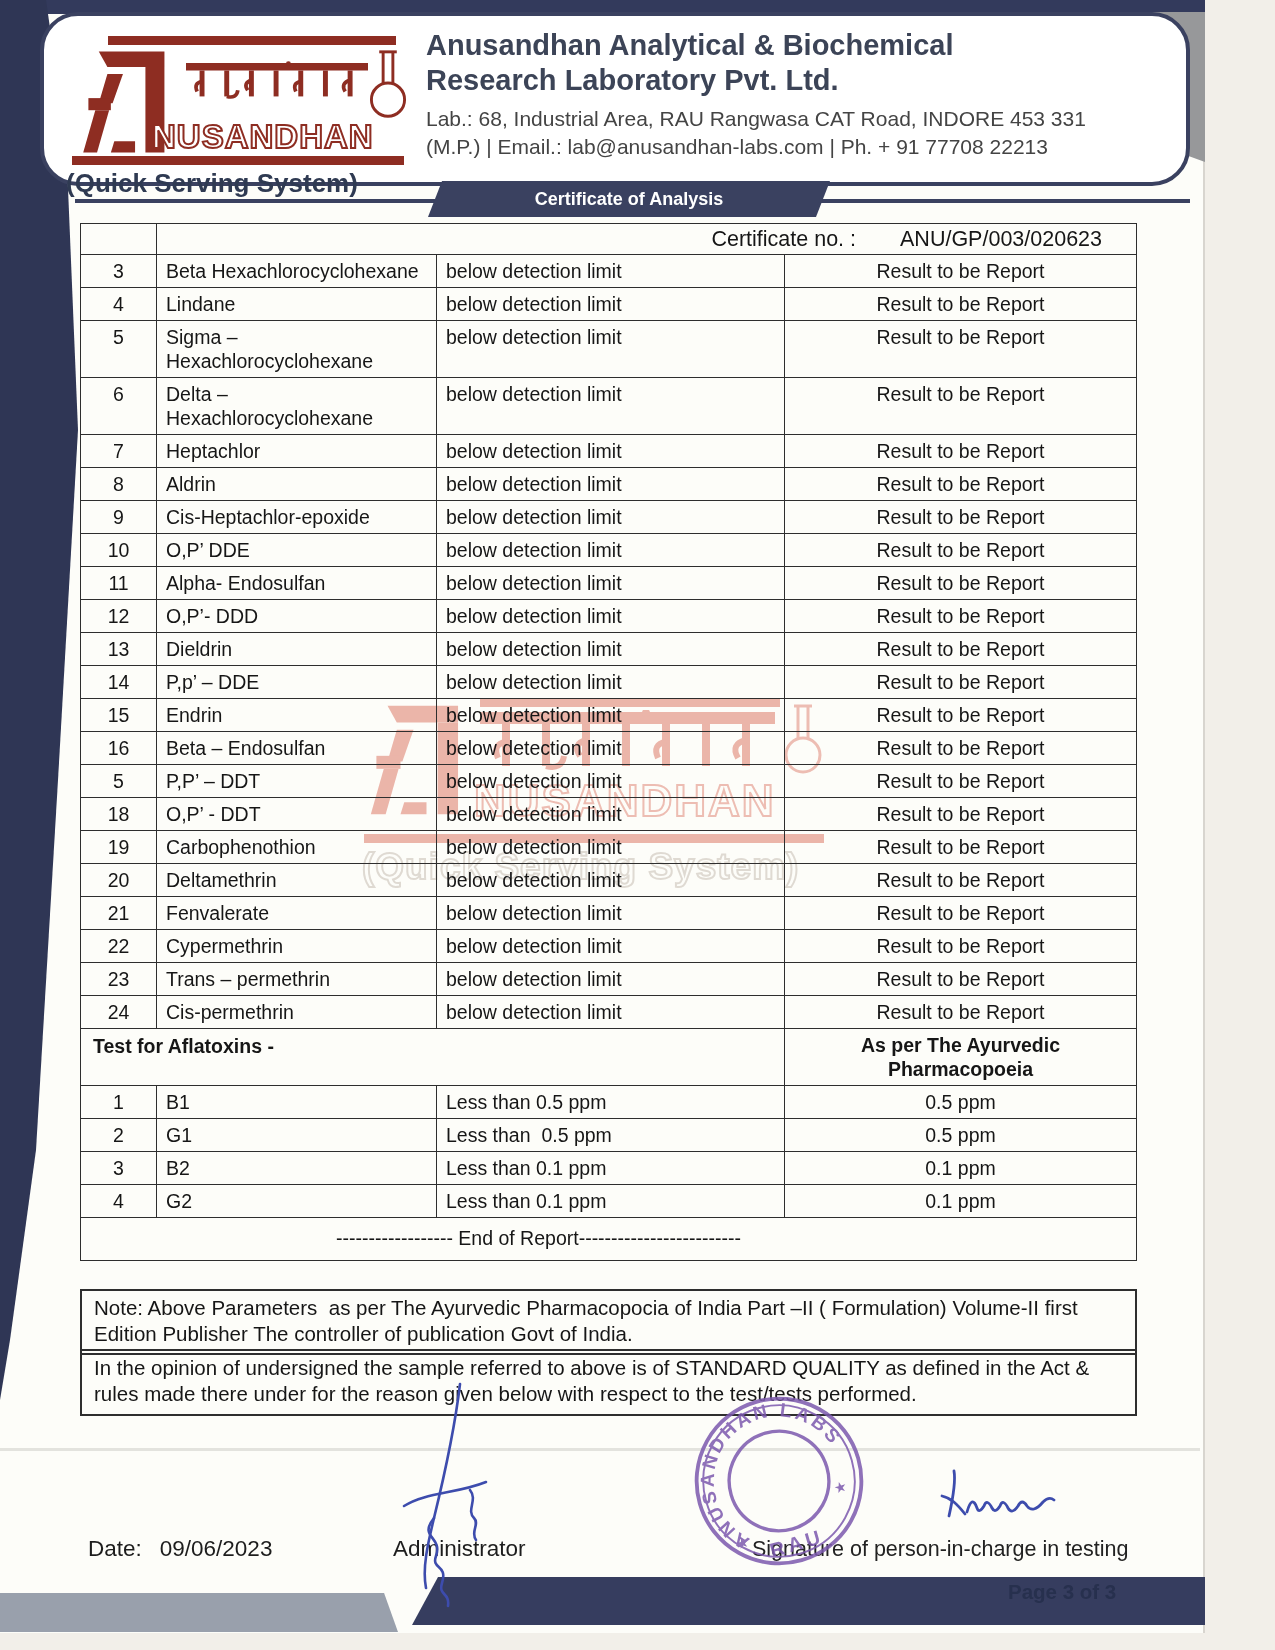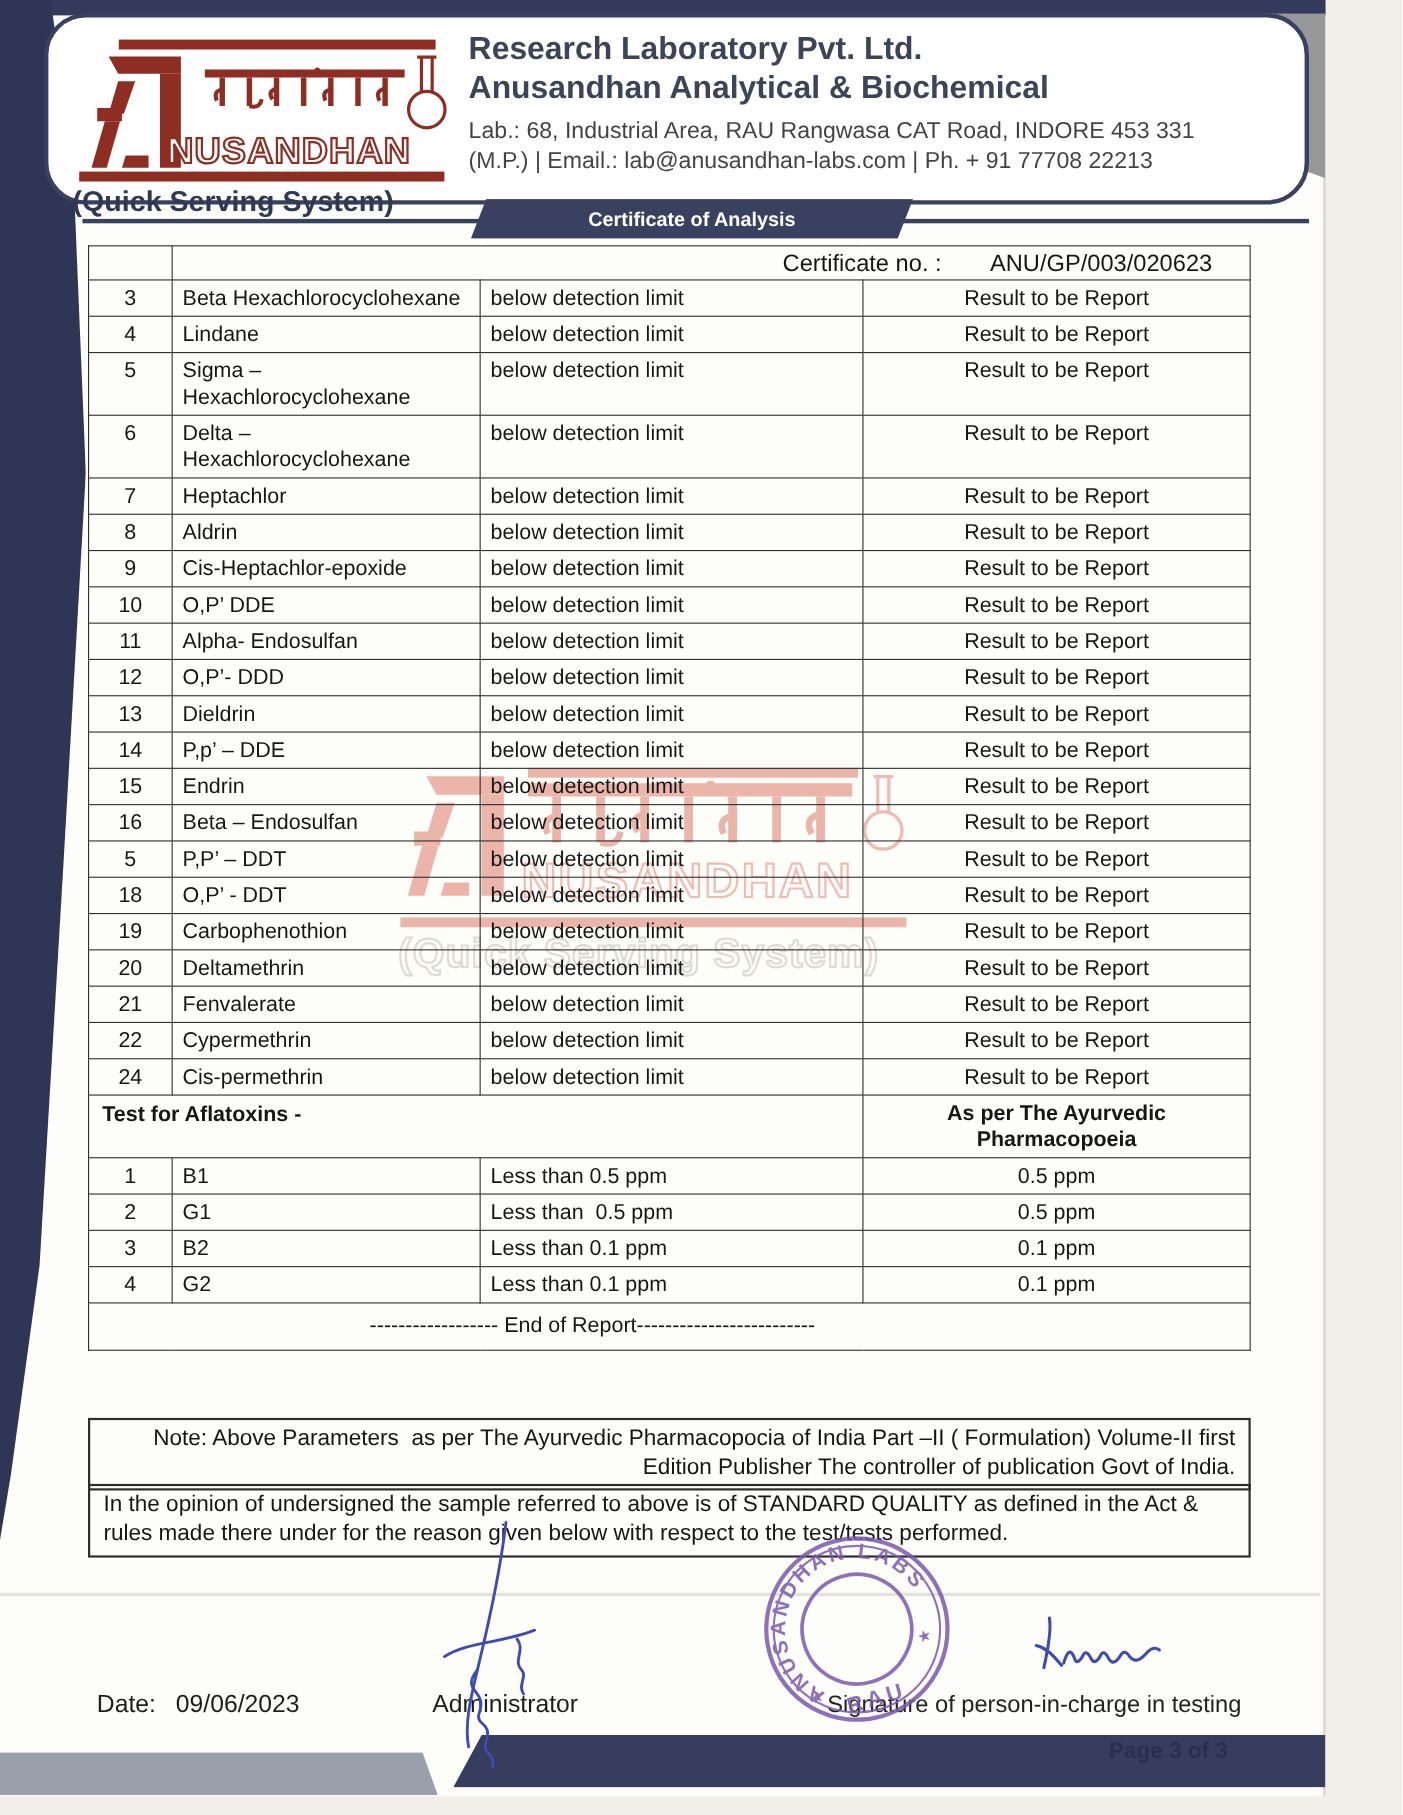--- a/index.html
+++ b/index.html
@@ -58,21 +58,21 @@
   td.cell-standard{text-align:center;font-size:18px;line-height:22px;}
   tr.cert-row td{font-size:21.5px;padding:3px 9px;}
   .cert-cell{text-align:right;padding-right:34px !important;}
   .cert-value{margin-left:44px;}
   .afla-title{font-weight:bold;font-size:21.5px;padding:5px 9px 5px 12px !important;}
   .afla-standard-header{font-weight:bold;font-size:18px;text-align:center;}
   .end-cell{text-align:center;font-size:19.5px;padding:8px 140px 10px 0 !important;}
   
   .note-box{position:absolute;left:80px;top:1289px;width:1057px;box-sizing:border-box;
             border:2.5px solid #2e2e2e;padding:4px 12px 6px;font-size:20.5px;line-height:26px;
-            z-index:2;background:transparent;white-space:pre-wrap;text-align:right;}
+            z-index:2;background:transparent;white-space:pre-wrap;}
   .opinion-box{position:absolute;left:80px;top:1349px;width:1057px;box-sizing:border-box;
             border:2.5px solid #2e2e2e;padding:4px 12px 7px;font-size:20.5px;line-height:26px;
             z-index:2;background:transparent;white-space:pre-wrap;}
   
   .date-line{position:absolute;left:88px;top:1536px;font-size:22.5px;color:#1d1d1d;z-index:3;}
   .date-value{margin-left:18px;}
   .admin-label{position:absolute;left:393px;top:1536px;font-size:22.5px;color:#1d1d1d;z-index:3;}
   .sig-caption{position:absolute;left:752px;top:1537px;font-size:21.5px;color:#222222;z-index:3;text-align:right;}
   .page-label{position:absolute;left:1008px;top:1580px;font-size:20.5px;font-weight:bold;color:#27304e;z-index:6;}
   .gray-bar{position:absolute;left:0;top:1593px;width:398px;height:39px;background:#99a0ac;z-index:5;
@@ -183,22 +183,22 @@
             <path d="M15,6 v32"></path>
             <path d="M25,6 v32"></path>
           <circle cx="20" cy="55" r="17"></circle>
         </g>
       </svg>
       <div class="logo-latin">NUSANDHAN</div>
       <div class="logo-bar-bottom"></div>
       <div class="logo-tagline">(Quick Serving System)</div>
     </div>
     <div class="org-block">
+      <div class="org-line">Anusandhan Analytical &amp; Biochemical</div>
       <div class="org-line">Research Laboratory Pvt. Ltd.</div>
-      <div class="org-line">Anusandhan Analytical &amp; Biochemical</div>
       <div class="addr-line addr1">Lab.: 68, Industrial Area, RAU Rangwasa CAT Road, INDORE 453 331</div>
       <div class="addr-line">(M.P.) | Email.: lab@anusandhan-labs.com | Ph. + 91 77708 22213</div>
     </div>
   </div>
 
   <div class="banner-line"></div>
   <div class="banner">Certificate of Analysis</div>
 
   <table class="results">
     <colgroup>
@@ -332,20 +332,26 @@
           <td class="cell-result">below detection limit</td>
           <td class="cell-standard">Result to be Report</td>
         </tr>
         <tr>
           <td class="cell-sr">22</td>
           <td class="cell-param">Cypermethrin</td>
           <td class="cell-result">below detection limit</td>
           <td class="cell-standard">Result to be Report</td>
         </tr>
         <tr>
+          <td class="cell-sr">23</td>
+          <td class="cell-param">Trans – permethrin</td>
+          <td class="cell-result">below detection limit</td>
+          <td class="cell-standard">Result to be Report</td>
+        </tr>
+        <tr>
           <td class="cell-sr">24</td>
           <td class="cell-param">Cis-permethrin</td>
           <td class="cell-result">below detection limit</td>
           <td class="cell-standard">Result to be Report</td>
         </tr>
       </tbody>
     <tbody>
       <tr>
         <td class="afla-title" colspan="3">Test for Aflatoxins -</td>
         <td class="afla-standard-header">As per The Ayurvedic Pharmacopoeia</td>

